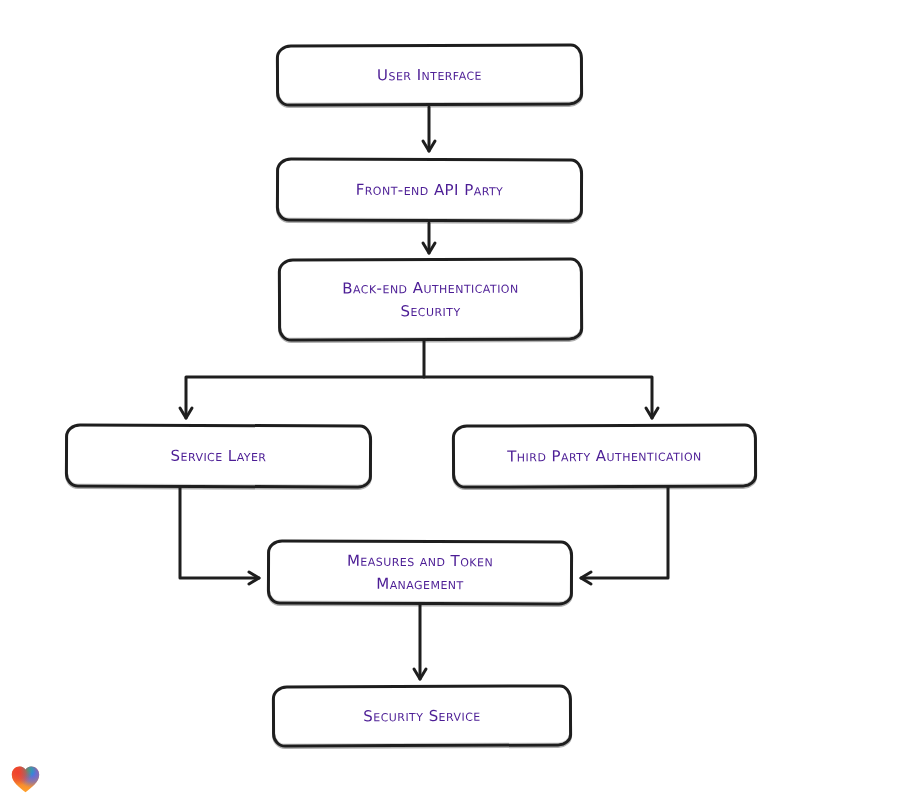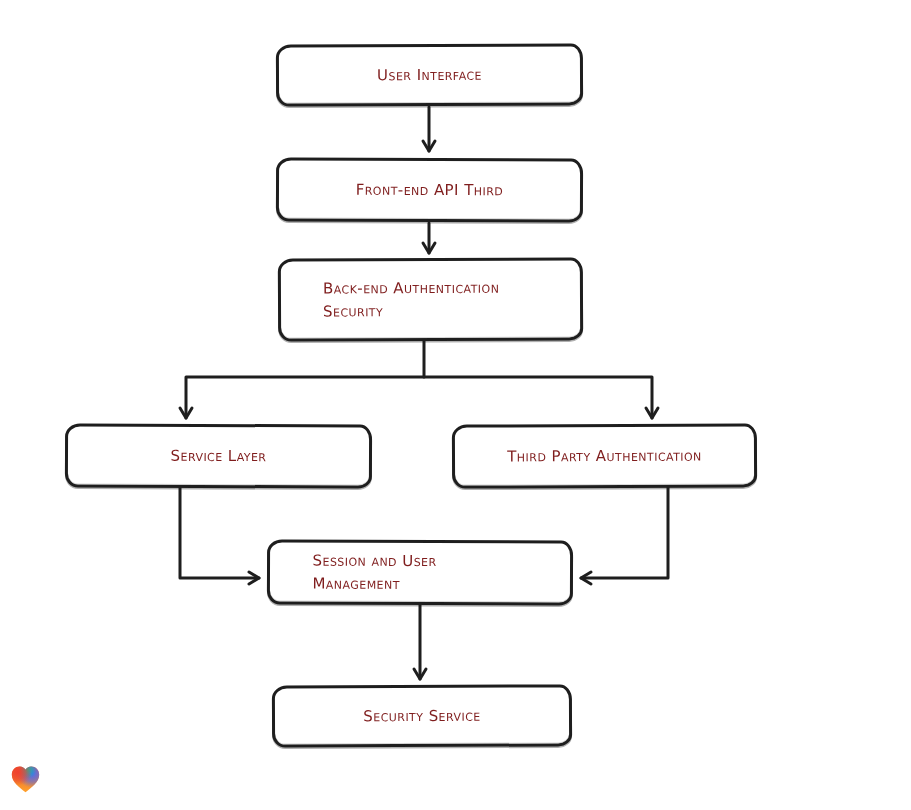--- a/index.html
+++ b/index.html
@@ -22,22 +22,22 @@
     border-radius:15px 12px 14px 13px / 13px 15px 12px 14px;
     display:flex;align-items:center;justify-content:center;
     box-shadow:0 1.5px 0 rgba(30,30,30,.35), inset 0 -1px 0 rgba(30,30,30,.18);
   }
   .node span{
     display:block;
     font-size:15px;
     font-weight:500;
     font-variant:small-caps;
     letter-spacing:.45px;
-    color:#7f1d1d;
-    text-align:left;
+    color:#4c1d95;
+    text-align:center;
     line-height:1.5;
   }
   .node--wrap span{max-width:215px;}
   .node:nth-of-type(odd){transform:rotate(-.25deg);}
   .node:nth-of-type(even){transform:rotate(.2deg);}
 
   .n0{left:276px;top:44px; width:307px;height:62px;}
   .n1{left:276px;top:158px;width:307px;height:64px;}
   .n2{left:278px;top:258px;width:305px;height:83px;}
   .n3{left:65px; top:424px;width:307px;height:64px;}
@@ -70,37 +70,37 @@
       <path d="M668 487 L668 578 L581 578" marker-end="url(#arrow)"></path>
       <path d="M420 604 L420 679" marker-end="url(#arrow)"></path>
     </g>
   </svg>
 
   <div class="node n0">
     <span>User Interface</span>
   </div>
 
   <div class="node n1">
-    <span>Front-end API Third</span>
+    <span>Front-end API Party</span>
   </div>
 
   <div class="node n2 node--wrap">
     <span>Back-end Authentication Security</span>
   </div>
 
   <div class="node n3">
     <span>Service Layer</span>
   </div>
 
   <div class="node n4">
     <span>Third Party Authentication</span>
   </div>
 
   <div class="node n5 node--wrap">
-    <span>Session and User Management</span>
+    <span>Measures and Token Management</span>
   </div>
 
   <div class="node n6">
     <span>Security Service</span>
   </div>
 
   <a class="logo" href="#">
     <svg width="35" height="35" viewBox="0 0 32 32" xmlns="http://www.w3.org/2000/svg">
       <defs>
         <linearGradient id="hBase" x1="0" y1="0" x2="0" y2="1">

